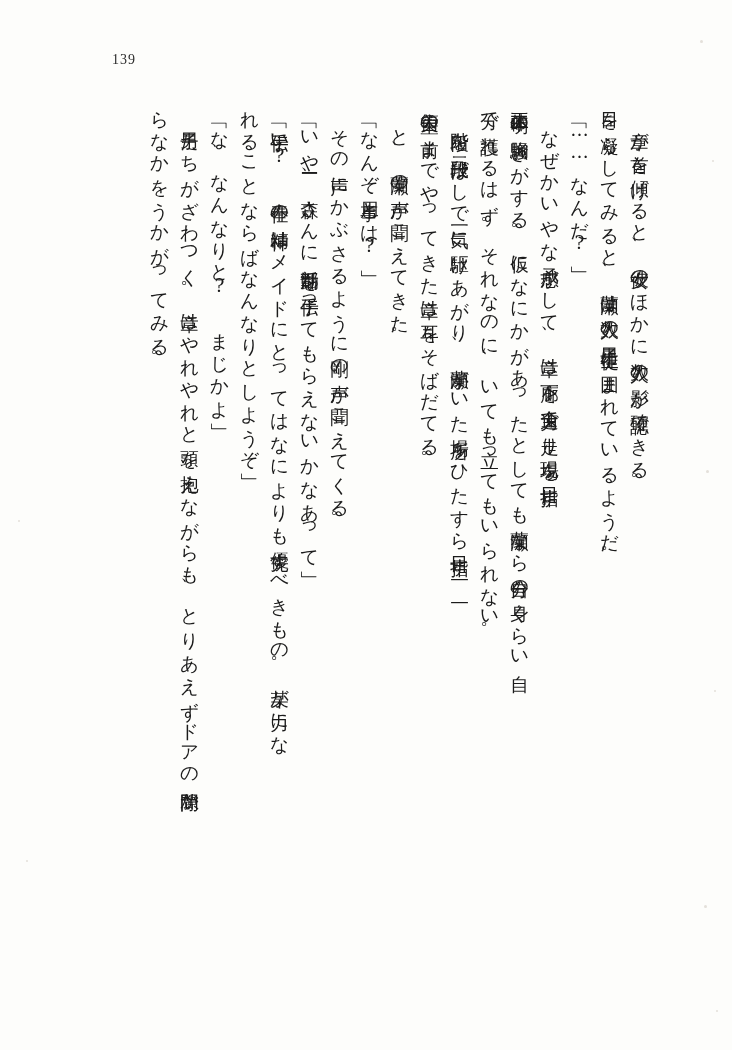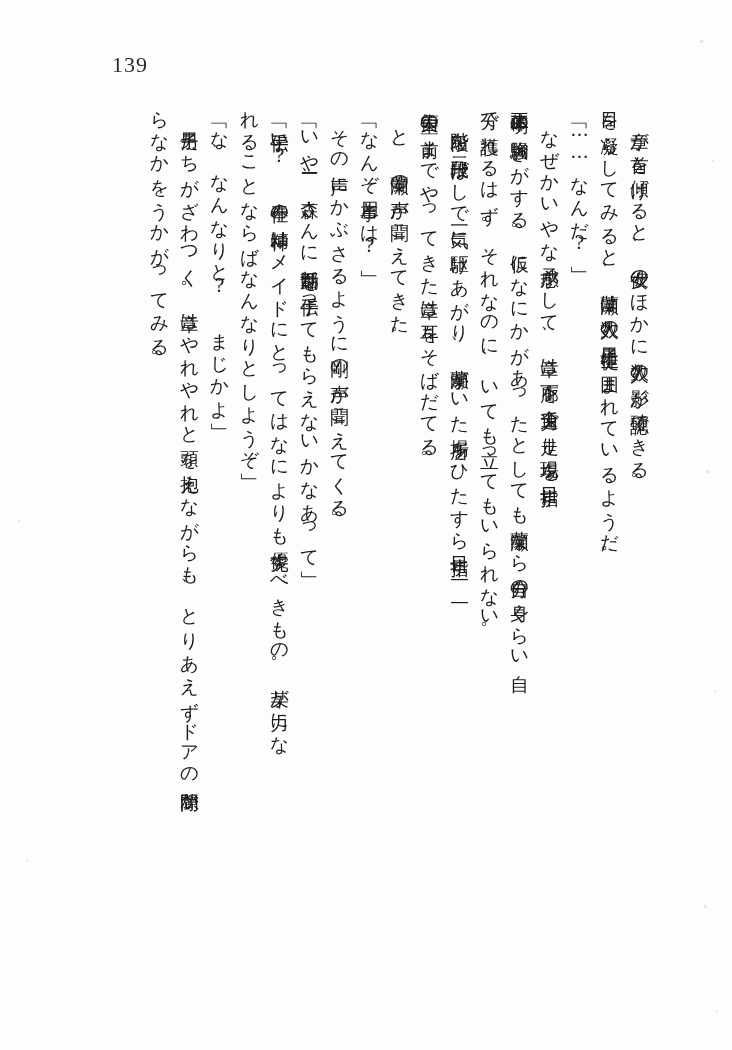--- a/index.html
+++ b/index.html
@@ -20,21 +20,21 @@
     width: 732px;
     height: 1050px;
     background: #fdfdfb;
   }
 
   
   .page-number {
     position: absolute;
     top: 52px;
     left: 112px;
-    font-size: 22px;
+    font-size: 14px;
     letter-spacing: 1px;
     color: #2a2a2a;
     font-family: "Liberation Serif", "DejaVu Serif", serif;
   }
 
   
   .text-block {
     position: absolute;
     top: 98px;
     left: 88px;

